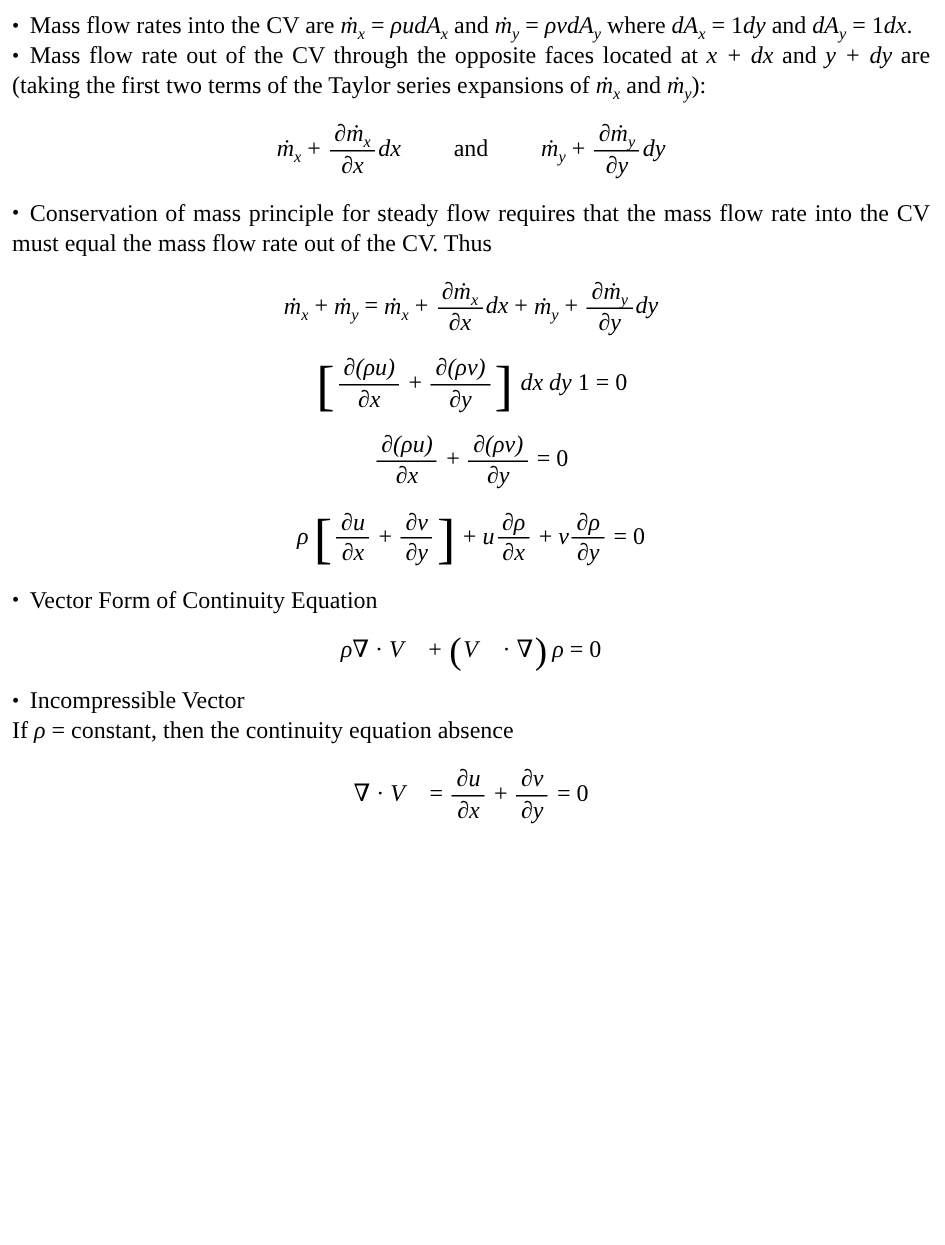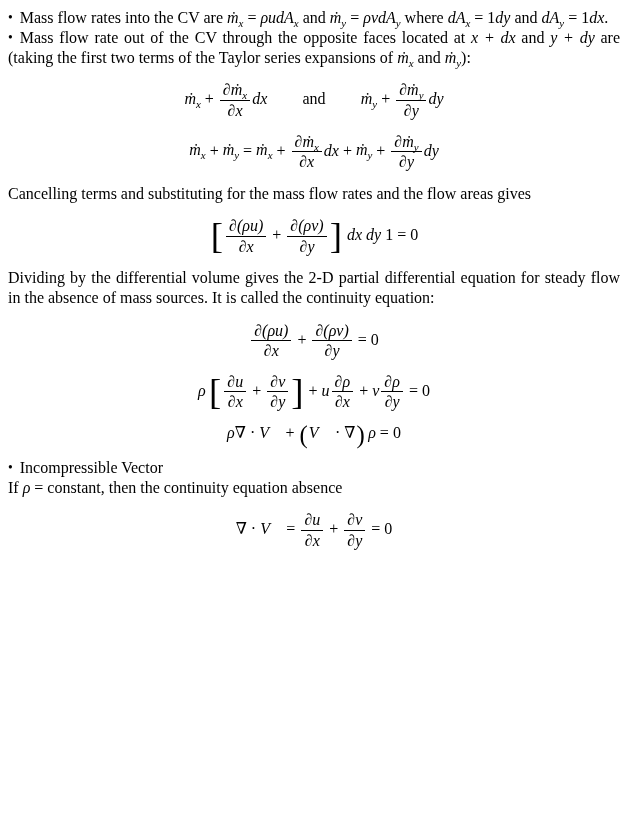--- a/index.html
+++ b/index.html
@@ -28,34 +28,34 @@
 <body>
 
 <div class="page">
 
   <div class="para"><span class="bullet-glyph">•</span><span><span class="rm">Mass flow rates into the CV are </span><span class="it">ṁ<sub>x</sub></span><span class="rm"> = </span><span class="it">ρudA<sub>x</sub></span><span class="rm"> and </span><span class="it">ṁ<sub>y</sub></span><span class="rm"> = </span><span class="it">ρvdA<sub>y</sub></span><span class="rm"> where </span><span class="it">dA<sub>x</sub></span><span class="rm"> = 1</span><span class="it">dy</span><span class="rm"> and </span><span class="it">dA<sub>y</sub></span><span class="rm"> = 1</span><span class="it">dx</span><span class="rm">.</span></span></div>
 
   <div class="para"><span class="bullet-glyph">•</span><span><span class="rm">Mass flow rate out of the CV through the opposite faces located at </span><span class="it">x + dx</span><span class="rm"> and </span><span class="it">y + dy</span><span class="rm"> are (taking the first two terms of the Taylor series expansions of </span><span class="it">ṁ<sub>x</sub></span><span class="rm"> and </span><span class="it">ṁ<sub>y</sub></span><span class="rm">):</span></span></div>
 
   <div class="equation"><span class="it">ṁ<sub>x</sub></span><span class="rm"> + </span><span class="frac"><span class="num"><span class="it">∂ṁ<sub>x</sub></span></span><span class="den"><span class="it">∂x</span></span></span><span class="it">dx</span><span class="spc" style="width: 2.2em;">&nbsp;</span><span class="rm">and</span><span class="spc" style="width: 2.2em;">&nbsp;</span><span class="it">ṁ<sub>y</sub></span><span class="rm"> + </span><span class="frac"><span class="num"><span class="it">∂ṁ<sub>y</sub></span></span><span class="den"><span class="it">∂y</span></span></span><span class="it">dy</span></div>
 
+  <div class="para"><span class="bullet-glyph">•</span><span><span class="rm">Conservation of mass principle for steady flow requires that the mass flow rate into the CV must equal the mass flow rate out of the CV. Thus</span></span></div>
 
   <div class="equation"><span class="it">ṁ<sub>x</sub></span><span class="rm"> + </span><span class="it">ṁ<sub>y</sub></span><span class="rm"> = </span><span class="it">ṁ<sub>x</sub></span><span class="rm"> + </span><span class="frac"><span class="num"><span class="it">∂ṁ<sub>x</sub></span></span><span class="den"><span class="it">∂x</span></span></span><span class="it">dx</span><span class="rm"> + </span><span class="it">ṁ<sub>y</sub></span><span class="rm"> + </span><span class="frac"><span class="num"><span class="it">∂ṁ<sub>y</sub></span></span><span class="den"><span class="it">∂y</span></span></span><span class="it">dy</span></div>
 
-  <div class="para"><span class="rm">Cancelling terms and substituting for the mass flow rates and the flow areas gives</span></div>
 
   <div class="equation"><span class="bigd" style="font-size: 2.3em;">[</span><span class="frac"><span class="num"><span class="it">∂(ρu)</span></span><span class="den"><span class="it">∂x</span></span></span><span class="rm"> + </span><span class="frac"><span class="num"><span class="it">∂(ρv)</span></span><span class="den"><span class="it">∂y</span></span></span><span class="bigd" style="font-size: 2.3em;">]</span><span class="spc" style="width: 0.25em;">&nbsp;</span><span class="it">dx dy </span><span class="rm">1 = 0</span></div>
 
-  <div class="para"><span class="rm">Dividing by the differential volume gives the 2-D partial differential equation for steady flow in the absence of mass sources. It is called the continuity equation:</span></div>
 
   <div class="equation"><span class="frac"><span class="num"><span class="it">∂(ρu)</span></span><span class="den"><span class="it">∂x</span></span></span><span class="rm"> + </span><span class="frac"><span class="num"><span class="it">∂(ρv)</span></span><span class="den"><span class="it">∂y</span></span></span><span class="rm"> = 0</span></div>
 
 
   <div class="equation"><span class="it">ρ</span><span class="spc" style="width: 0.15em;">&nbsp;</span><span class="bigd" style="font-size: 2.3em;">[</span><span class="frac"><span class="num"><span class="it">∂u</span></span><span class="den"><span class="it">∂x</span></span></span><span class="rm"> + </span><span class="frac"><span class="num"><span class="it">∂v</span></span><span class="den"><span class="it">∂y</span></span></span><span class="bigd" style="font-size: 2.3em;">]</span><span class="rm"> + </span><span class="it">u</span><span class="frac"><span class="num"><span class="it">∂ρ</span></span><span class="den"><span class="it">∂x</span></span></span><span class="rm"> + </span><span class="it">v</span><span class="frac"><span class="num"><span class="it">∂ρ</span></span><span class="den"><span class="it">∂y</span></span></span><span class="rm"> = 0</span></div>
 
+  <div class="para mt"><span class="bullet-glyph">•</span><span><span class="rm">Vector Form of Continuity Equation</span></span></div>
 
   <div class="equation"><span class="it">ρ</span><span class="rm">∇ · </span><span class="it">V⃗</span><span class="rm"> + </span><span class="bigd" style="font-size: 1.55em;">(</span><span class="it">V⃗</span><span class="rm"> · ∇</span><span class="bigd" style="font-size: 1.55em;">)</span><span class="spc" style="width: 0.15em;">&nbsp;</span><span class="it">ρ</span><span class="rm"> = 0</span></div>
 
 
   <div class="para mt"><span class="bullet-glyph">•</span><span><span class="rm">Incompressible Vector</span></span></div>
 
   <div class="para"><span class="rm">If </span><span class="it">ρ</span><span class="rm"> = constant, then the continuity equation absence</span></div>
 
   <div class="equation"><span class="rm">∇ · </span><span class="it">V⃗</span><span class="rm"> = </span><span class="frac"><span class="num"><span class="it">∂u</span></span><span class="den"><span class="it">∂x</span></span></span><span class="rm"> + </span><span class="frac"><span class="num"><span class="it">∂v</span></span><span class="den"><span class="it">∂y</span></span></span><span class="rm"> = 0</span></div>
 

